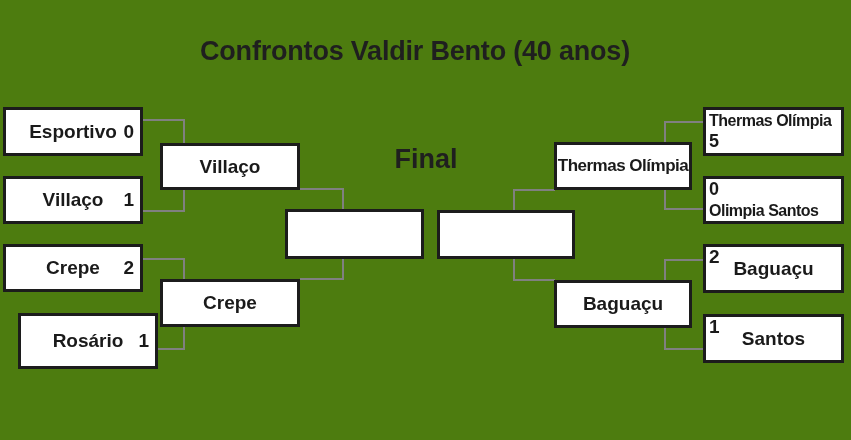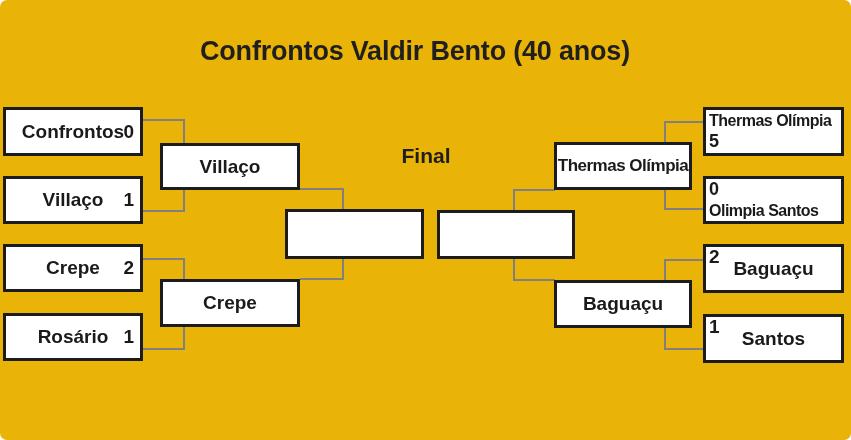--- a/index.html
+++ b/index.html
@@ -1,26 +1,26 @@
 <!DOCTYPE html>
 <html><head>
 <meta charset="utf-8">
 <style>
   html,body{margin:0;padding:0;background:#ffffff;}
   .stage{
-    position:relative;width:851px;height:440px;background:#eab308;overflow:hidden;
-    font-family:"Liberation Sans", sans-serif;font-weight:700;color:#1a1a1a;border-radius:7px;
+    position:relative;width:851px;height:440px;background:#4d7c0f;overflow:hidden;
+    font-family:"Liberation Sans", sans-serif;font-weight:700;color:#1a1a1a;
   }
   .title{
     position:absolute;left:0;top:36px;width:830px;text-align:center;
     font-size:27px;letter-spacing:-0.2px;color:#1f1f1f;
   }
   .final-label{
     position:absolute;left:376px;top:144px;width:100px;text-align:center;
-    font-size:21px;color:#1f1f1f;
+    font-size:27px;color:#1f1f1f;
   }
   .line{position:absolute;background:#808080;z-index:1;}
   .box{
     position:absolute;background:#ffffff;border:3px solid #1c1c1c;
     box-sizing:border-box;z-index:2;font-size:19px;
   }
   .team{display:flex;align-items:center;justify-content:center;}
   .team .score-right{position:absolute;right:6px;top:50%;transform:translateY(-50%);}
   .winner{display:flex;align-items:center;justify-content:center;}
   .tight{font-size:17px;letter-spacing:-0.5px;white-space:nowrap;}
@@ -52,32 +52,32 @@
   <div class="line" style="left:513px;top:189px;width:42px;height:2px"></div>
   <div class="line" style="left:513px;top:279px;width:42px;height:2px"></div>
   <div class="line" style="left:664px;top:121px;width:2px;height:89px"></div>
   <div class="line" style="left:664px;top:121px;width:39px;height:2px"></div>
   <div class="line" style="left:664px;top:208px;width:39px;height:2px"></div>
   <div class="line" style="left:664px;top:259px;width:2px;height:91px"></div>
   <div class="line" style="left:664px;top:259px;width:39px;height:2px"></div>
   <div class="line" style="left:664px;top:348px;width:39px;height:2px"></div>
 
   <div class="box team" style="left:3px;top:107px;width:140px;height:49px">
-    <span>Confrontos</span>
+    <span>Esportivo</span>
     <span class="score-right">0</span>
   </div>
   <div class="box team" style="left:3px;top:176px;width:140px;height:48px">
     <span>Villaço</span>
     <span class="score-right">1</span>
   </div>
   <div class="box team" style="left:3px;top:244px;width:140px;height:48px">
     <span>Crepe</span>
     <span class="score-right">2</span>
   </div>
-  <div class="box team" style="left:3px;top:313px;width:140px;height:48px">
+  <div class="box team" style="left:18px;top:313px;width:140px;height:56px">
     <span>Rosário</span>
     <span class="score-right">1</span>
   </div>
 
   <div class="box winner" style="left:160px;top:143px;width:140px;height:47px">
     <span>Villaço</span>
   </div>
   <div class="box winner" style="left:160px;top:279px;width:140px;height:48px">
     <span>Crepe</span>
   </div>

